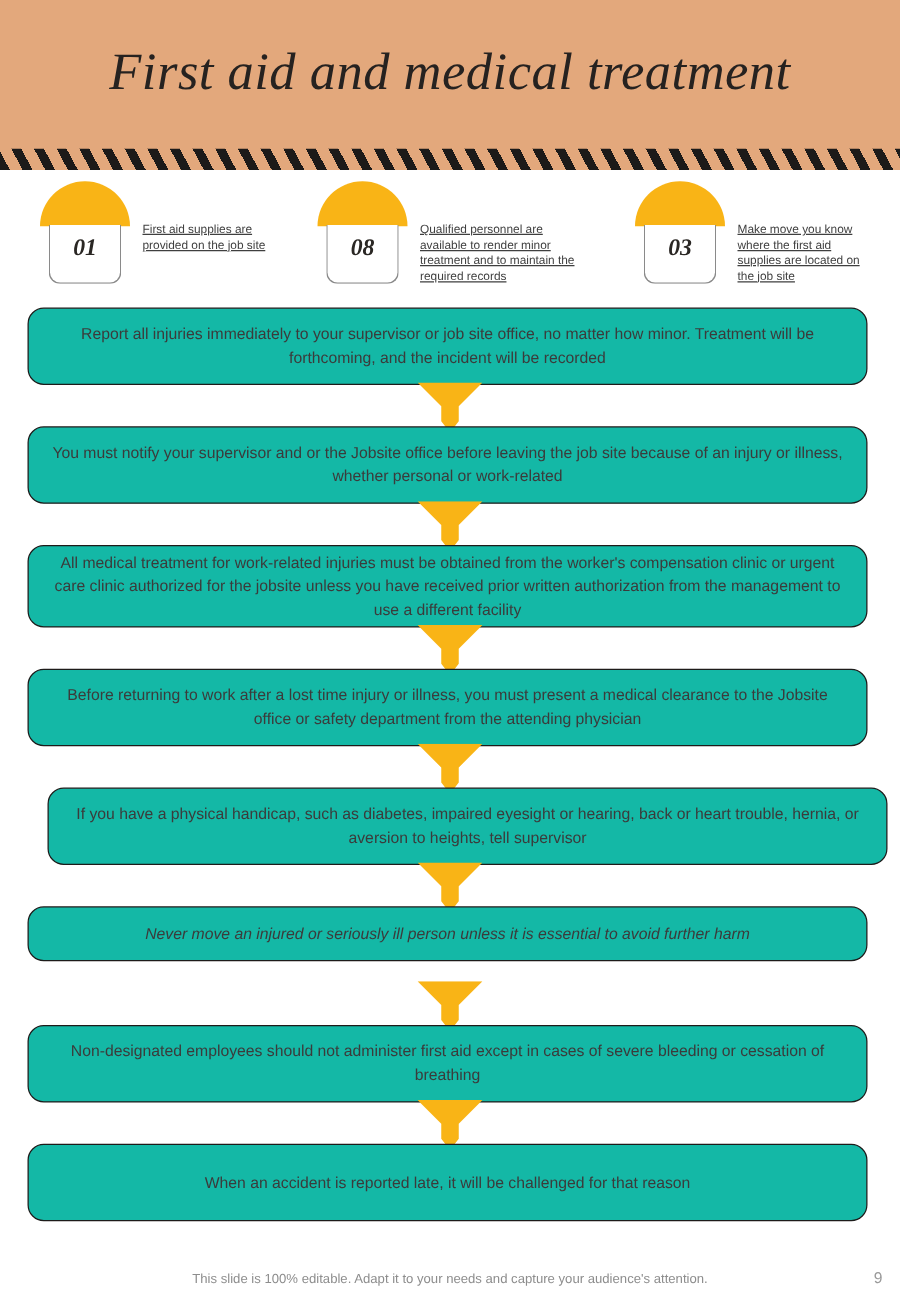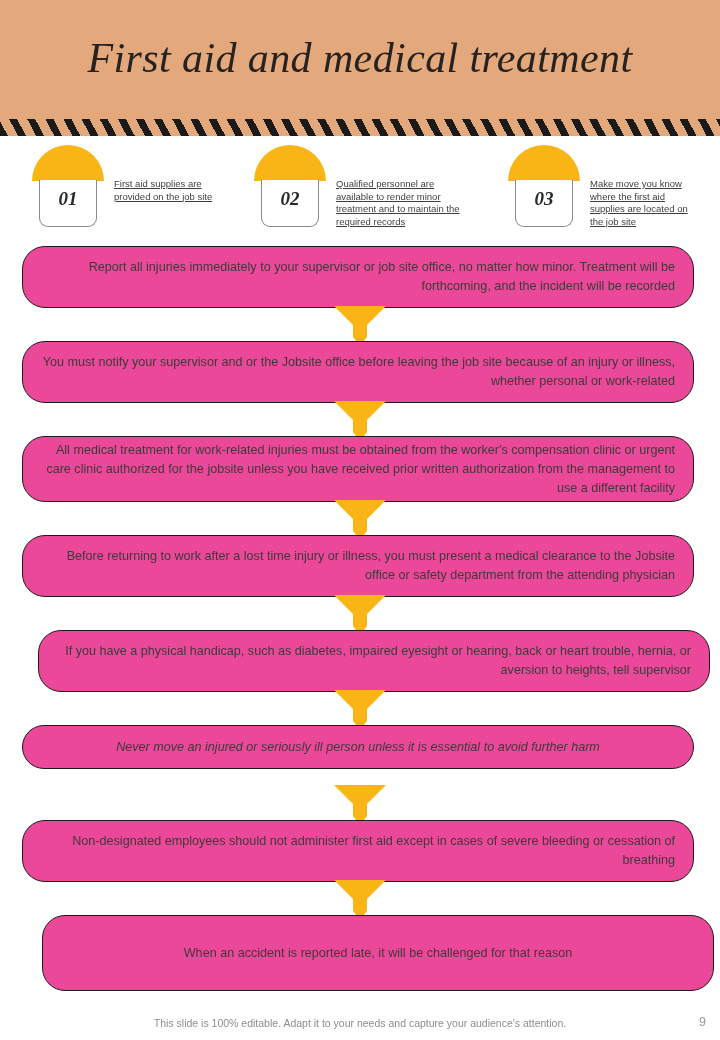--- a/index.html
+++ b/index.html
@@ -118,26 +118,26 @@
   .flow-row {
     position: relative;
     width: 720px;
   }
   .flow-box {
     position: absolute;
     left: 22px;
     width: 672px;
     box-sizing: border-box;
     border: 1.2px solid #1d1b1a;
-    border-radius: 23px;
-    background: #ec4899;
+    border-radius: 13px;
+    background: #14b8a6;
     display: flex;
     align-items: center;
     justify-content: center;
-    text-align: right;
+    text-align: center;
     padding: 6px 18px;
   }
   .flow-text {
     font-size: 12.6px;
     line-height: 19px;
     color: #3b3b3b;
   }
   .arrow {
     position: absolute;
     left: 50%;
@@ -180,21 +180,21 @@
         <div class="badge-num">01</div>
       </div>
     </div>
     <div class="badge-text">First aid supplies are provided on the job site</div>
   </div>
 
   <div class="badge-group g2">
     <div class="badge">
       <div class="badge-dome"></div>
       <div class="badge-box">
-        <div class="badge-num">02</div>
+        <div class="badge-num">08</div>
       </div>
     </div>
     <div class="badge-text">Qualified personnel are available to render minor treatment and to maintain the required records</div>
   </div>
 
   <div class="badge-group g3">
     <div class="badge">
       <div class="badge-dome"></div>
       <div class="badge-box">
         <div class="badge-num">03</div>
@@ -292,21 +292,21 @@
   </div>
   <div class="flow-row" style="height:33px;">
     <div class="arrow" style="top:-2px;">
       <svg width="52" height="40" viewBox="0 0 52 40" xmlns="http://www.w3.org/2000/svg">
         <polygon points="0,0 52,0 33,19 33,31 26,40 19,31 19,19" fill="#f9b416"></polygon>
       </svg>
     </div>
   </div>
 
   <div class="flow-row" style="height:62px;">
-    <div class="flow-box" style="top:0; height:76px;margin-left:20px;">
+    <div class="flow-box" style="top:0; height:62px;">
       <div class="flow-text">When an accident is reported late, it will be challenged for that reason</div>
     </div>
   </div>
 
 </div>
 
 <div class="footer-note">This slide is 100% editable. Adapt it to your needs and capture your audience's attention.</div>
 <div class="page-number">9</div>
 
 </body></html>

